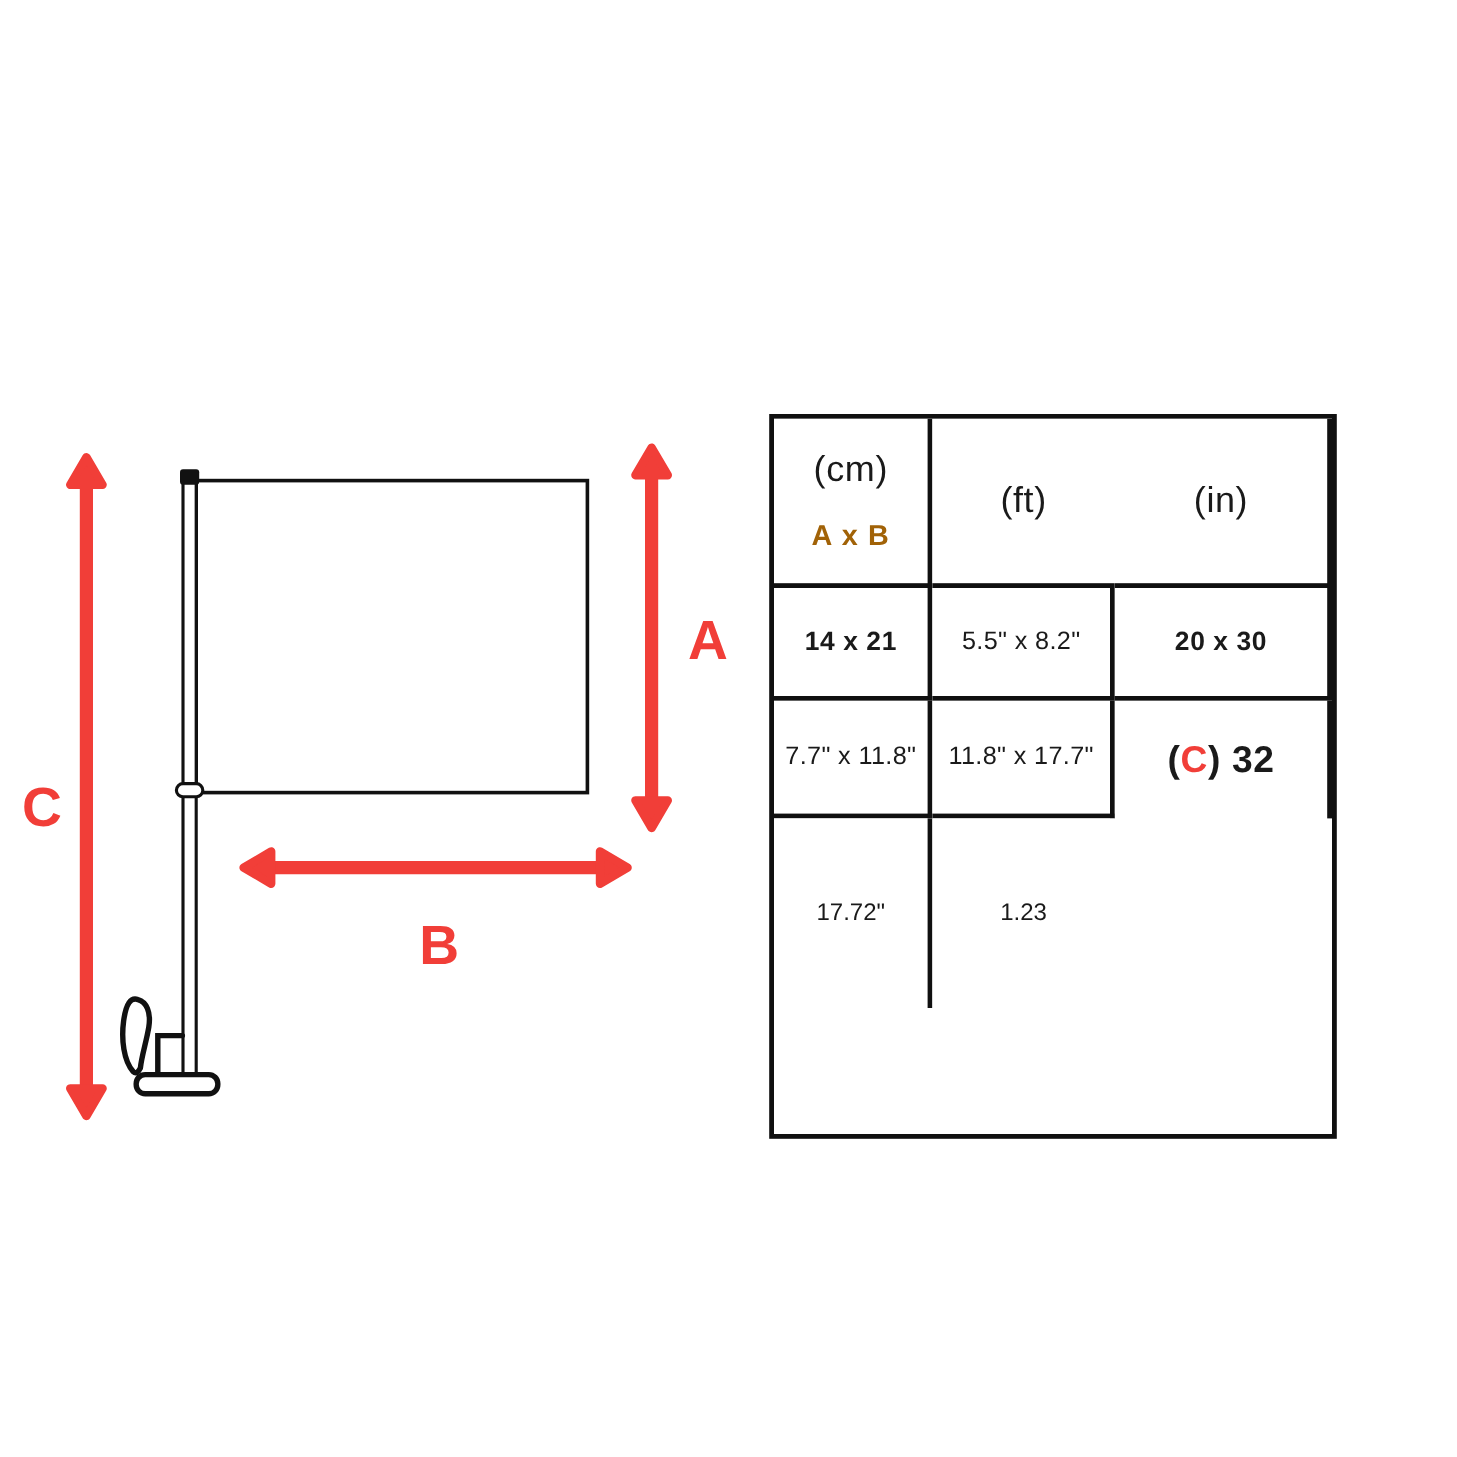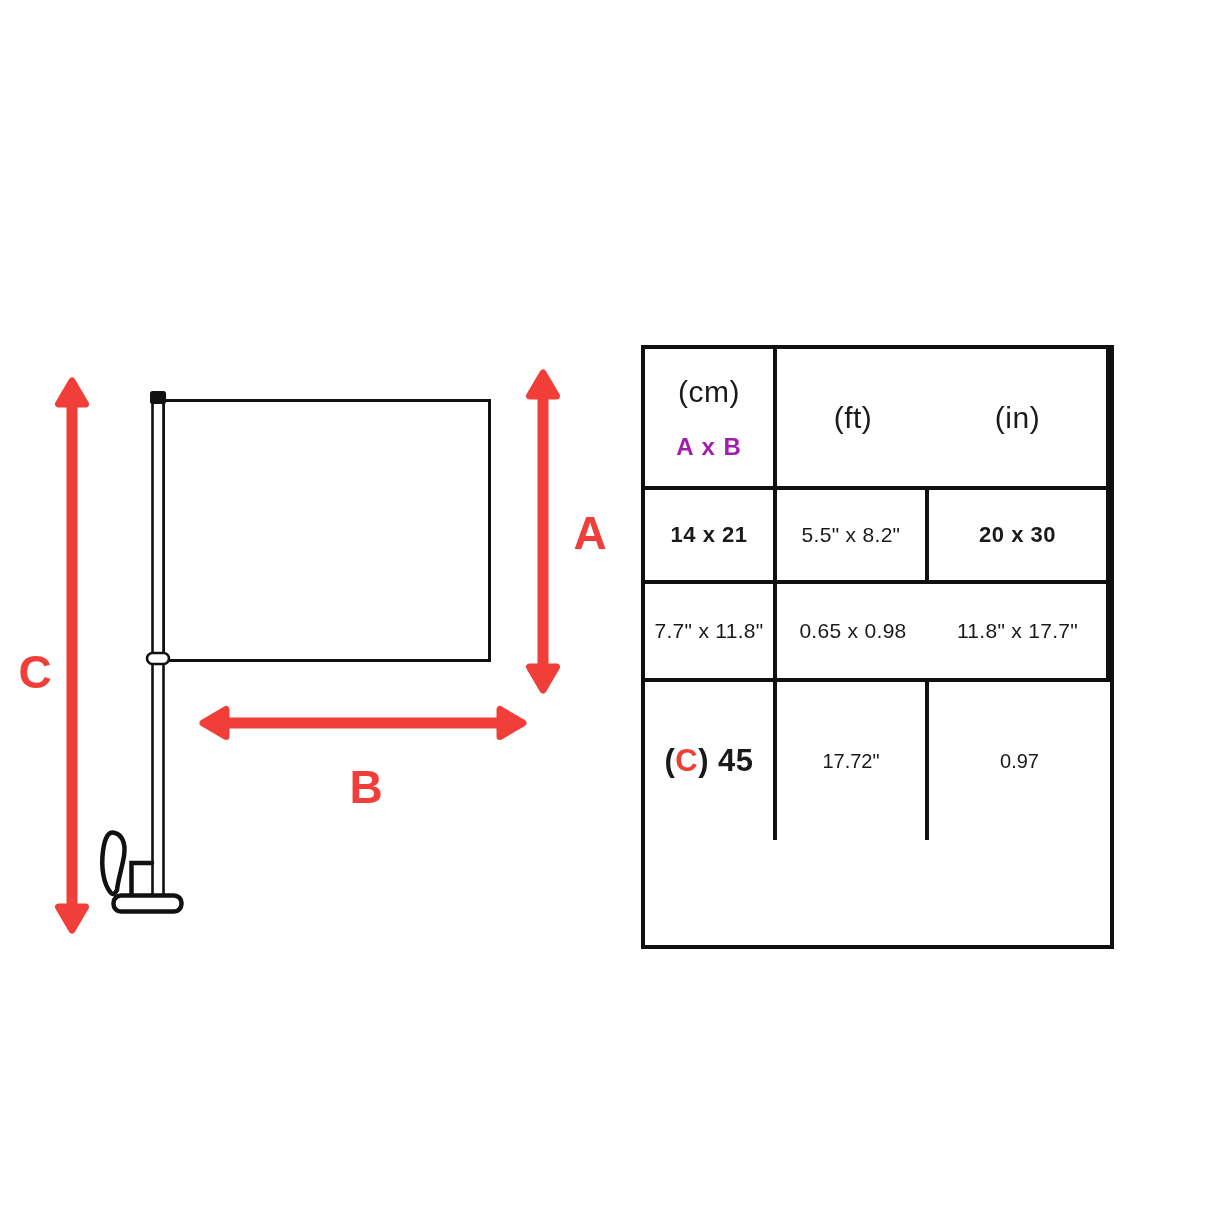--- a/index.html
+++ b/index.html
@@ -23,21 +23,21 @@
   .cell{
     box-sizing:border-box;
     border-right:4px solid #101010;border-bottom:4px solid #101010;
     display:flex;align-items:center;justify-content:center;
     text-align:center;background:#ffffff;
   }
   .cell.last-col{border-right:none;}
   .cell.last-row{border-bottom:none;}
   .hdr-unit{font-size:30px;font-weight:400;letter-spacing:.5px;}
   .hdr-cm{flex-direction:column;gap:24px;}
-  .hdr-sub{color:#a21caf;font-weight:700;font-size:24px;letter-spacing:1px;}
+  .hdr-sub{color:#a16207;font-weight:700;font-size:24px;letter-spacing:1px;}
   .cell-size{font-weight:700;font-size:22px;letter-spacing:.5px;}
   .cell-val{font-weight:400;font-size:21px;letter-spacing:.3px;}
   .cell-c45{font-weight:700;font-size:31px;letter-spacing:.5px;}
   .cell-c45 .red-c{color:#F13E38;}
   .cell-val-sm{font-weight:400;font-size:20px;}
 </style>
 </head>
 <body>
 
 <div class="canvas">
@@ -99,26 +99,25 @@
     </div>
     <div class="cell hdr-unit">
       <span>(in)</span>
     </div>
 
     <div class="cell cell-size">14 x 21</div>
     <div class="cell cell-val">5.5" x 8.2"</div>
 
     <div class="cell cell-size">20 x 30</div>
     <div class="cell cell-val">7.7" x 11.8"</div>
-    <div class="cell cell-val last-col">0.65 x 0.98</div>
 
     <div class="cell cell-val">11.8" x 17.7"</div>
 
     <div class="cell cell-c45 last-row">
       <span>(</span>
         <span class="red-c">C</span>
-        <span>) 45</span>
+        <span>) 32</span>
     </div>
     <div class="cell cell-val-sm last-row">17.72"</div>
-    <div class="cell cell-val-sm last-col last-row">0.97</div>
+    <div class="cell cell-val-sm last-col last-row">1.23</div>
   </div>
 
 </div>
 
 </body></html>

